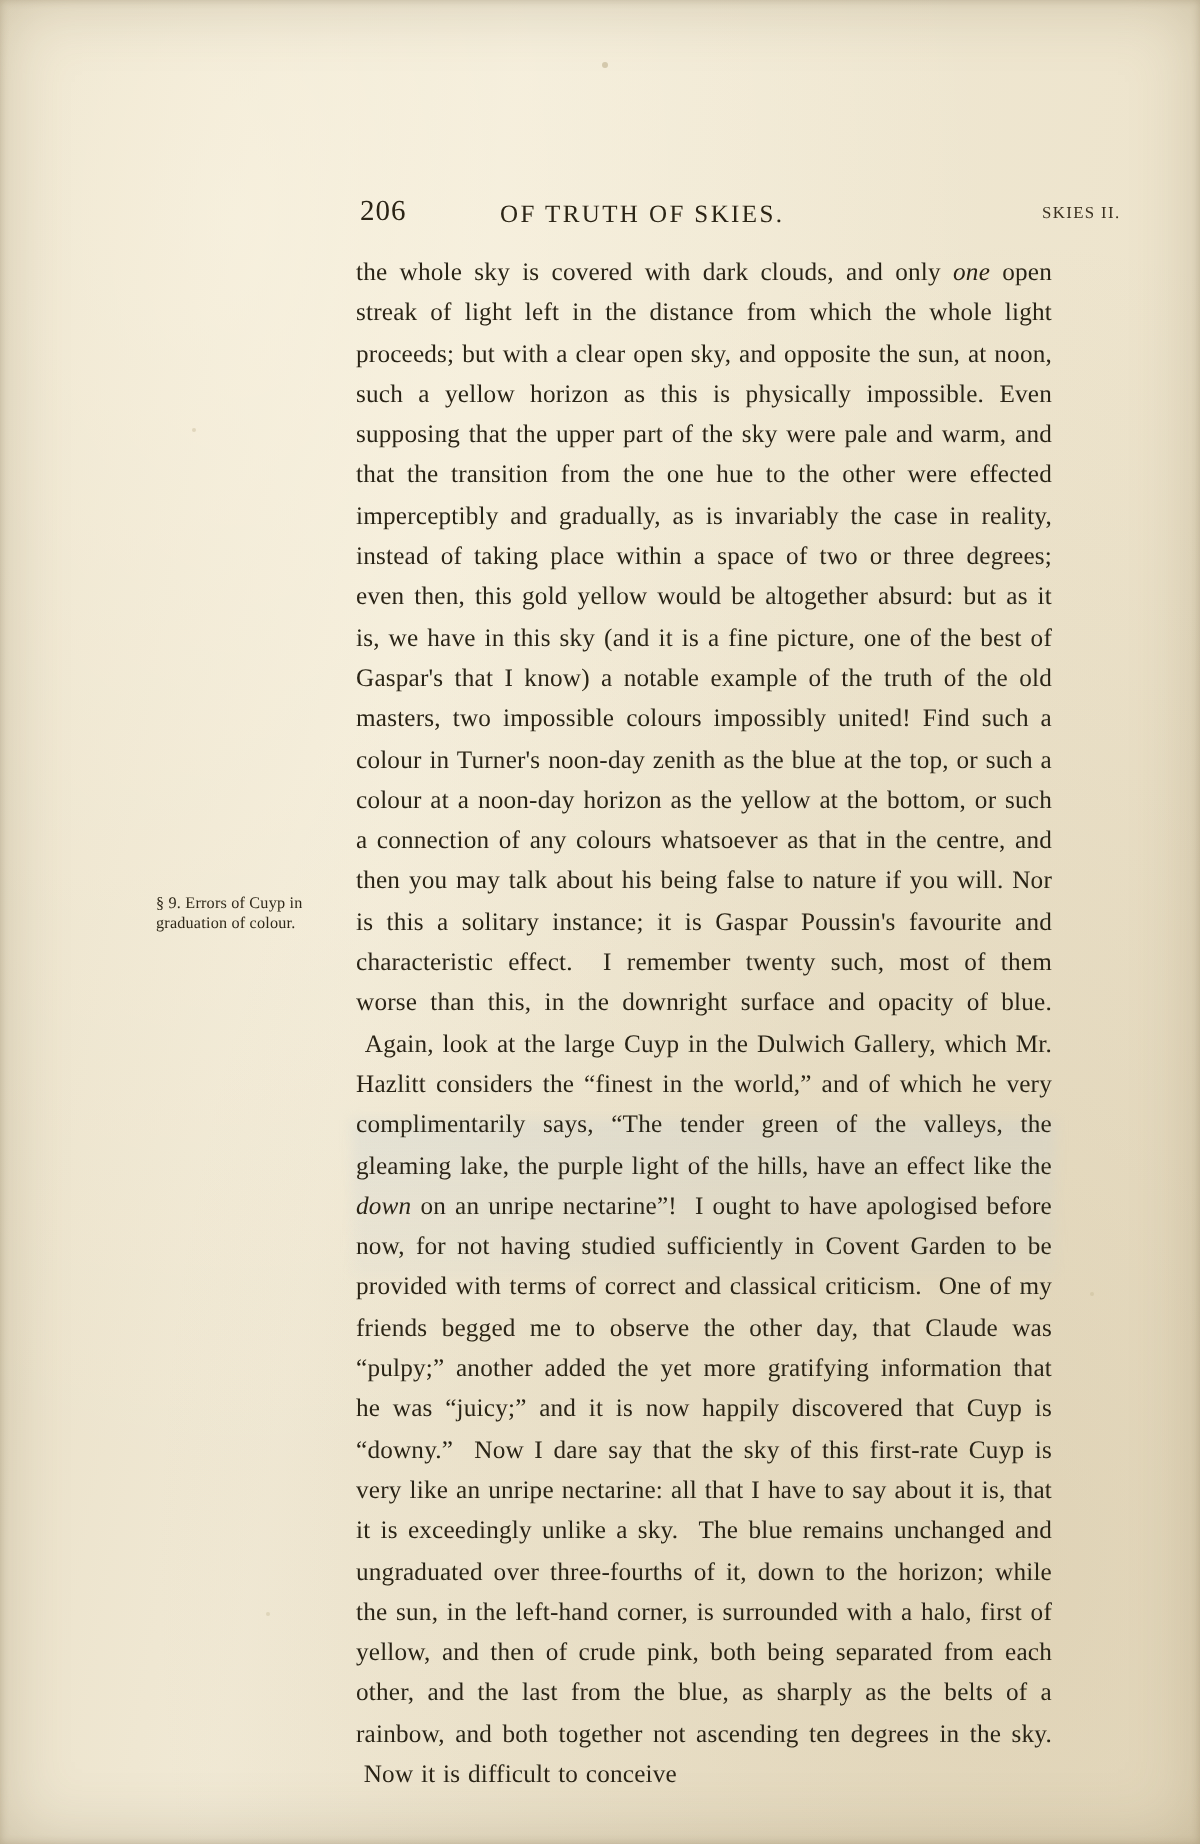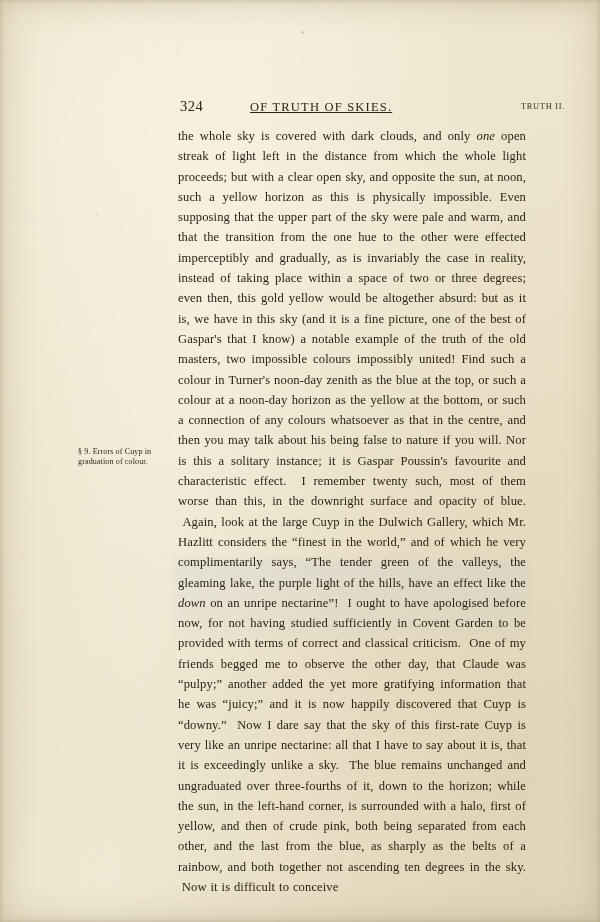--- a/index.html
+++ b/index.html
@@ -61,21 +61,20 @@
     font-size: 14.5px;
     letter-spacing: .5px;
   }
   .running-head {
     position: absolute;
     left: 250px;
     top: 2px;
     font-size: 12.5px;
     letter-spacing: 1.2px;
     font-variant: small-caps;
-    text-decoration: underline;
   }
   .part-label {
     position: absolute;
     left: 521px;
     top: 4px;
     font-size: 8.4px;
     letter-spacing: .7px;
     font-variant: small-caps;
     color: #3a3020;
   }
@@ -126,23 +125,23 @@
 
 <div class="page">
   <div class="edge-shadow"></div>
 
   <span class="speck" style="left:301px;top:31px;width:3px;height:3px;"></span>
   <span class="speck" style="left:96px;top:214px;width:2px;height:2px;opacity:.35;"></span>
   <span class="speck" style="left:545px;top:646px;width:2px;height:2px;opacity:.3;"></span>
   <span class="speck" style="left:133px;top:806px;width:2px;height:2px;opacity:.3;"></span>
 
   <div class="header">
-    <div class="folio">324</div>
+    <div class="folio">206</div>
     <div class="running-head">OF TRUTH OF SKIES.</div>
-    <div class="part-label">TRUTH II.</div>
+    <div class="part-label">SKIES II.</div>
   </div>
 
   <div class="marginal-note">§ 9. Errors of Cuyp in graduation of colour.</div>
 
   <div class="stain"></div>
 
   <div class="body-text">
     <p>the whole sky is covered with dark clouds, and only <i>one</i> open streak of light left in the distance from which the whole light proceeds; but with a clear open sky, and opposite the sun, at noon, such a yellow horizon as this is physically impossible. Even supposing that the upper part of the sky were pale and warm, and that the transition from the one hue to the other were effected imperceptibly and gradually, as is invariably the case in reality, instead of taking place within a space of two or three degrees; even then, this gold yellow would be altogether absurd: but as it is, we have in this sky (and it is a fine picture, one of the best of Gaspar's that I know) a notable example of the truth of the old masters, two impossible colours impossibly united! Find such a colour in Turner's noon-day zenith as the blue at the top, or such a colour at a noon-day horizon as the yellow at the bottom, or such a connection of any colours whatsoever as that in the centre, and then you may talk about his being false to nature if you will. Nor is this a solitary instance; it is Gaspar Poussin's favourite and characteristic effect. &nbsp;I remember twenty such, most of them worse than this, in the downright surface and opacity of blue. &nbsp;Again, look at the large Cuyp in the Dulwich Gallery, which Mr. Hazlitt considers the “finest in the world,” and of which he very complimentarily says, “The tender green of the valleys, the gleaming lake, the purple light of the hills, have an effect like the <i>down</i> on an unripe nectarine”! &nbsp;I ought to have apologised before now, for not having studied sufficiently in Covent Garden to be provided with terms of correct and classical criticism. &nbsp;One of my friends begged me to observe the other day, that Claude was “pulpy;” another added the yet more gratifying information that he was “juicy;” and it is now happily discovered that Cuyp is “downy.” &nbsp;Now I dare say that the sky of this first-rate Cuyp is very like an unripe nectarine: all that I have to say about it is, that it is exceedingly unlike a sky. &nbsp;The blue remains unchanged and ungraduated over three-fourths of it, down to the horizon; while the sun, in the left-hand corner, is surrounded with a halo, first of yellow, and then of crude pink, both being separated from each other, and the last from the blue, as sharply as the belts of a rainbow, and both together not ascending ten degrees in the sky. &nbsp;Now it is difficult to conceive</p>
   </div>
 </div>

